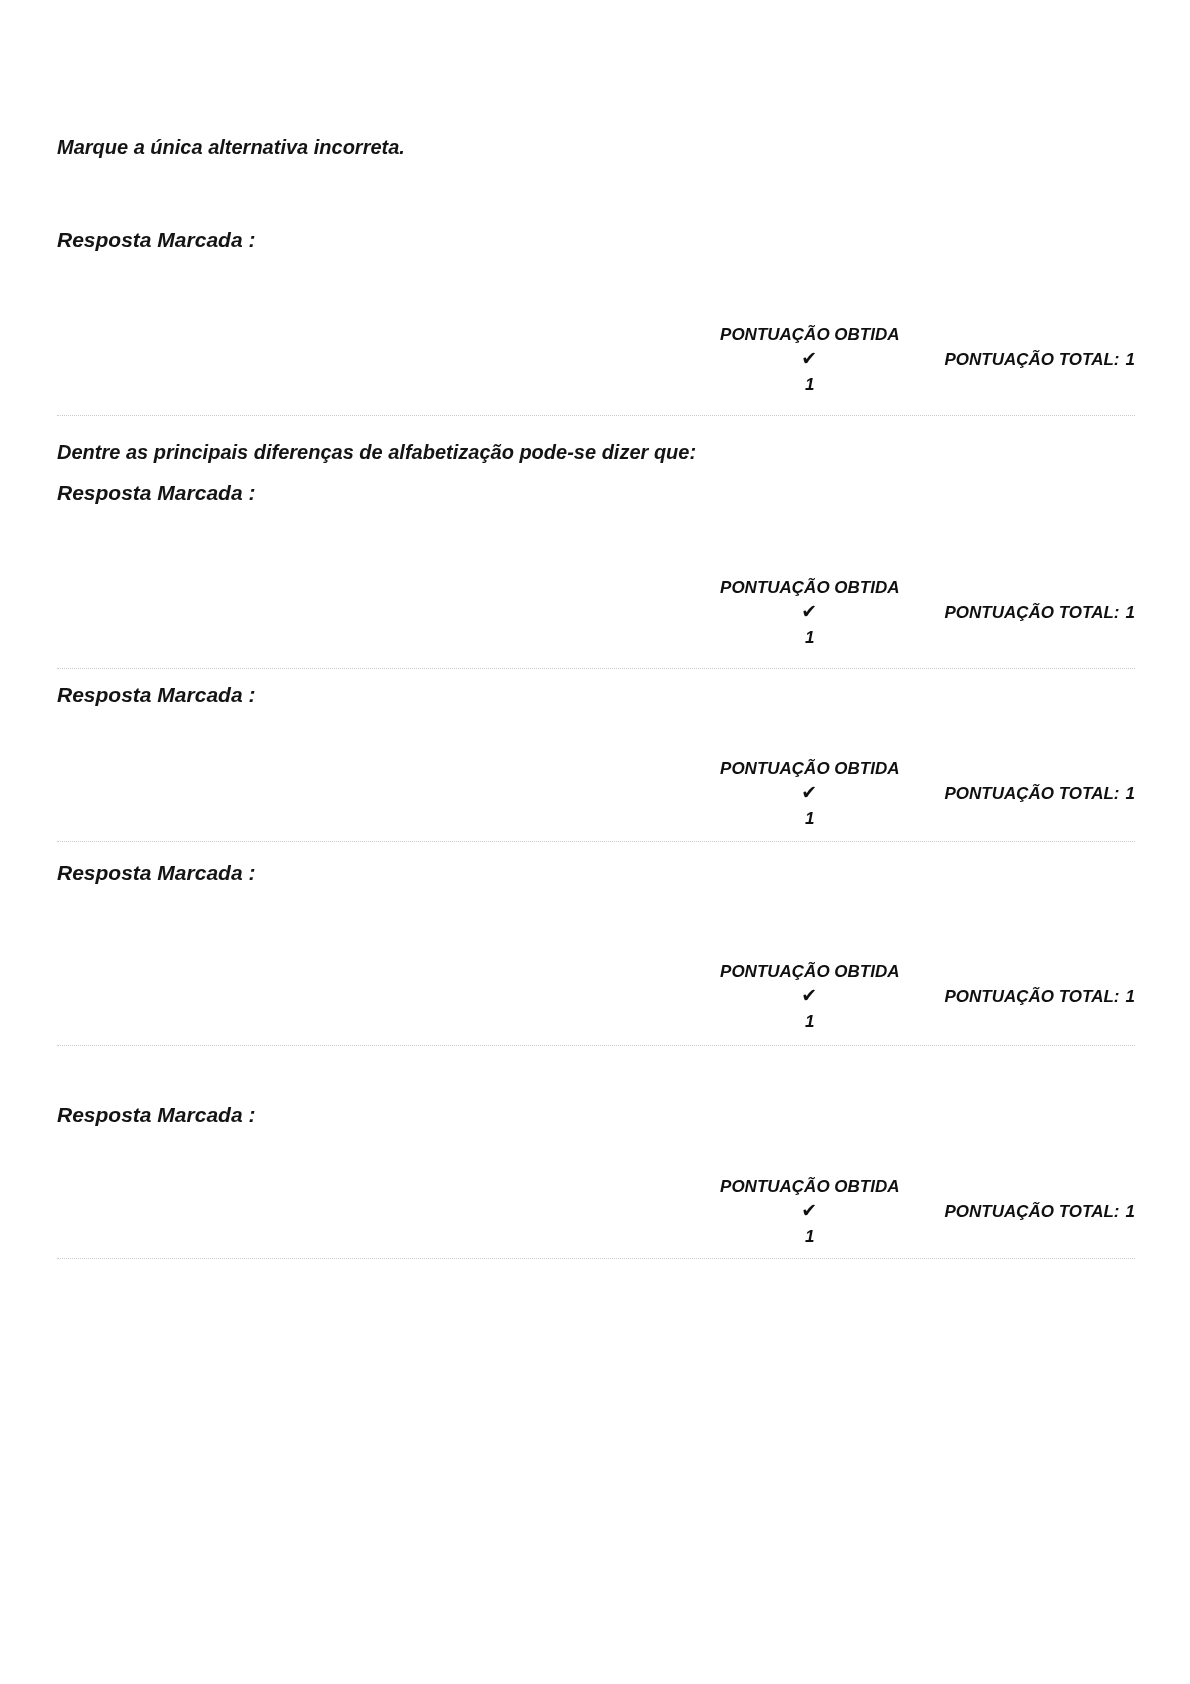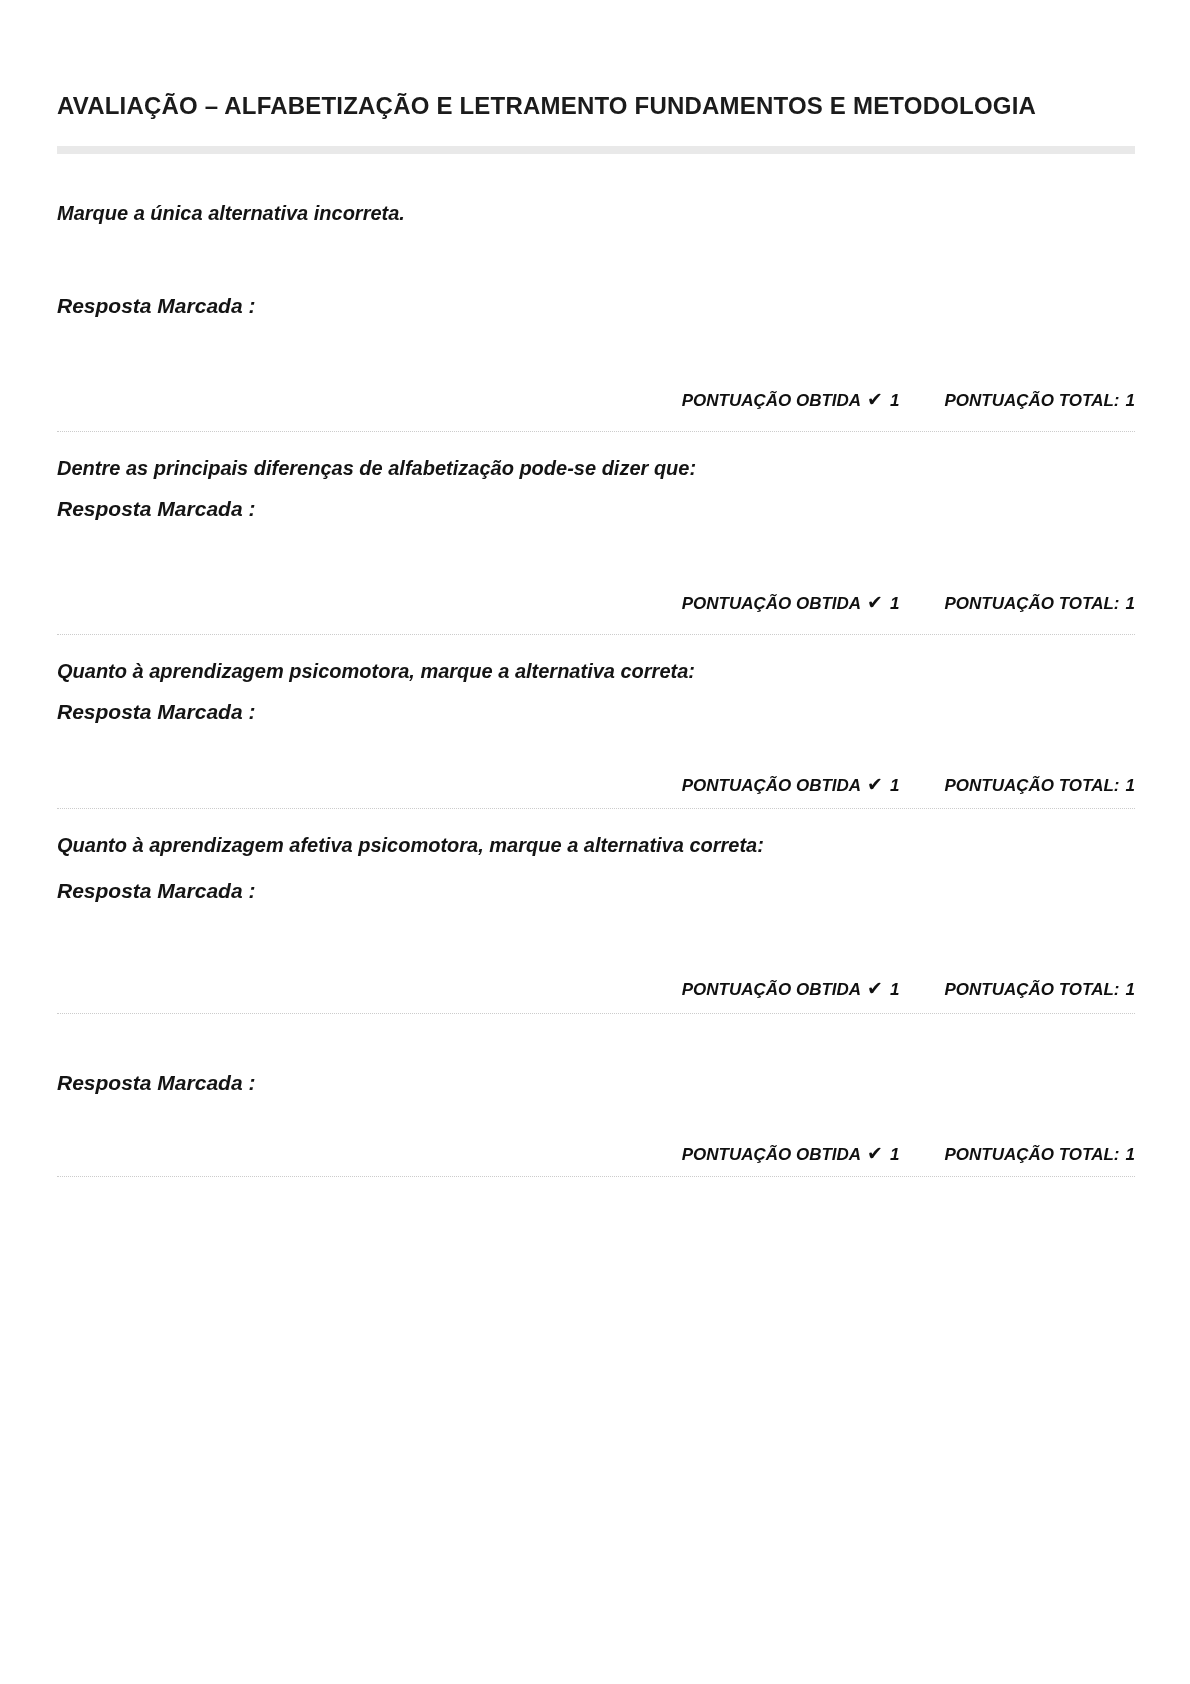--- a/index.html
+++ b/index.html
@@ -50,20 +50,21 @@
     justify-content: flex-end;
     align-items: center;
     font-size: 17px;
     line-height: 25px;
     font-weight: 700;
     color: #101010;
   }
   .score .ob {
     display: inline-flex;
     align-items: center;
+    flex-direction: column;
   }
   .score .chk {
     font-family: "DejaVu Sans", sans-serif;
     font-size: 19px;
     margin: 0 7px 0 6px;
     position: relative;
     top: -1px;
   }
   .score .tt {
     margin-left: 45px;
@@ -100,24 +101,20 @@
   .s5 .q      { margin-top: 26px; }
   .s5 .rm     { margin-top: 57px; }
   .s5 .score  { margin-top: 47px; }
   .s5 .dotted { margin-top: 9px; }
 </style>
 </head>
 <body>
 
 <div class="content">
 
-  <header>
-    <h1 class="page-title">AVALIAÇÃO – ALFABETIZAÇÃO E LETRAMENTO FUNDAMENTOS E METODOLOGIA</h1>
-    <div class="title-bar"></div>
-  </header>
 
   <main>
 
     <section class="qsec s1">
       <h2 class="q">Marque a única alternativa incorreta.</h2>
       <div class="rm">Resposta Marcada :</div>
       <div class="score">
         <span class="ob">
           <span>PONTUAÇÃO OBTIDA</span>
           <span class="chk">✔</span>
@@ -142,38 +139,36 @@
         </span>
         <span class="tt">
           <span>PONTUAÇÃO TOTAL:</span>
           <span class="val">1</span>
         </span>
       </div>
       <div class="dotted"></div>
     </section>
 
     <section class="qsec s3">
-      <h2 class="q">Quanto à aprendizagem psicomotora, marque a alternativa correta:</h2>
       <div class="rm">Resposta Marcada :</div>
       <div class="score">
         <span class="ob">
           <span>PONTUAÇÃO OBTIDA</span>
           <span class="chk">✔</span>
           <span class="val">1</span>
         </span>
         <span class="tt">
           <span>PONTUAÇÃO TOTAL:</span>
           <span class="val">1</span>
         </span>
       </div>
       <div class="dotted"></div>
     </section>
 
     <section class="qsec s4">
-      <h2 class="q">Quanto à aprendizagem afetiva psicomotora, marque a alternativa correta:</h2>
       <div class="rm">Resposta Marcada :</div>
       <div class="score">
         <span class="ob">
           <span>PONTUAÇÃO OBTIDA</span>
           <span class="chk">✔</span>
           <span class="val">1</span>
         </span>
         <span class="tt">
           <span>PONTUAÇÃO TOTAL:</span>
           <span class="val">1</span>

